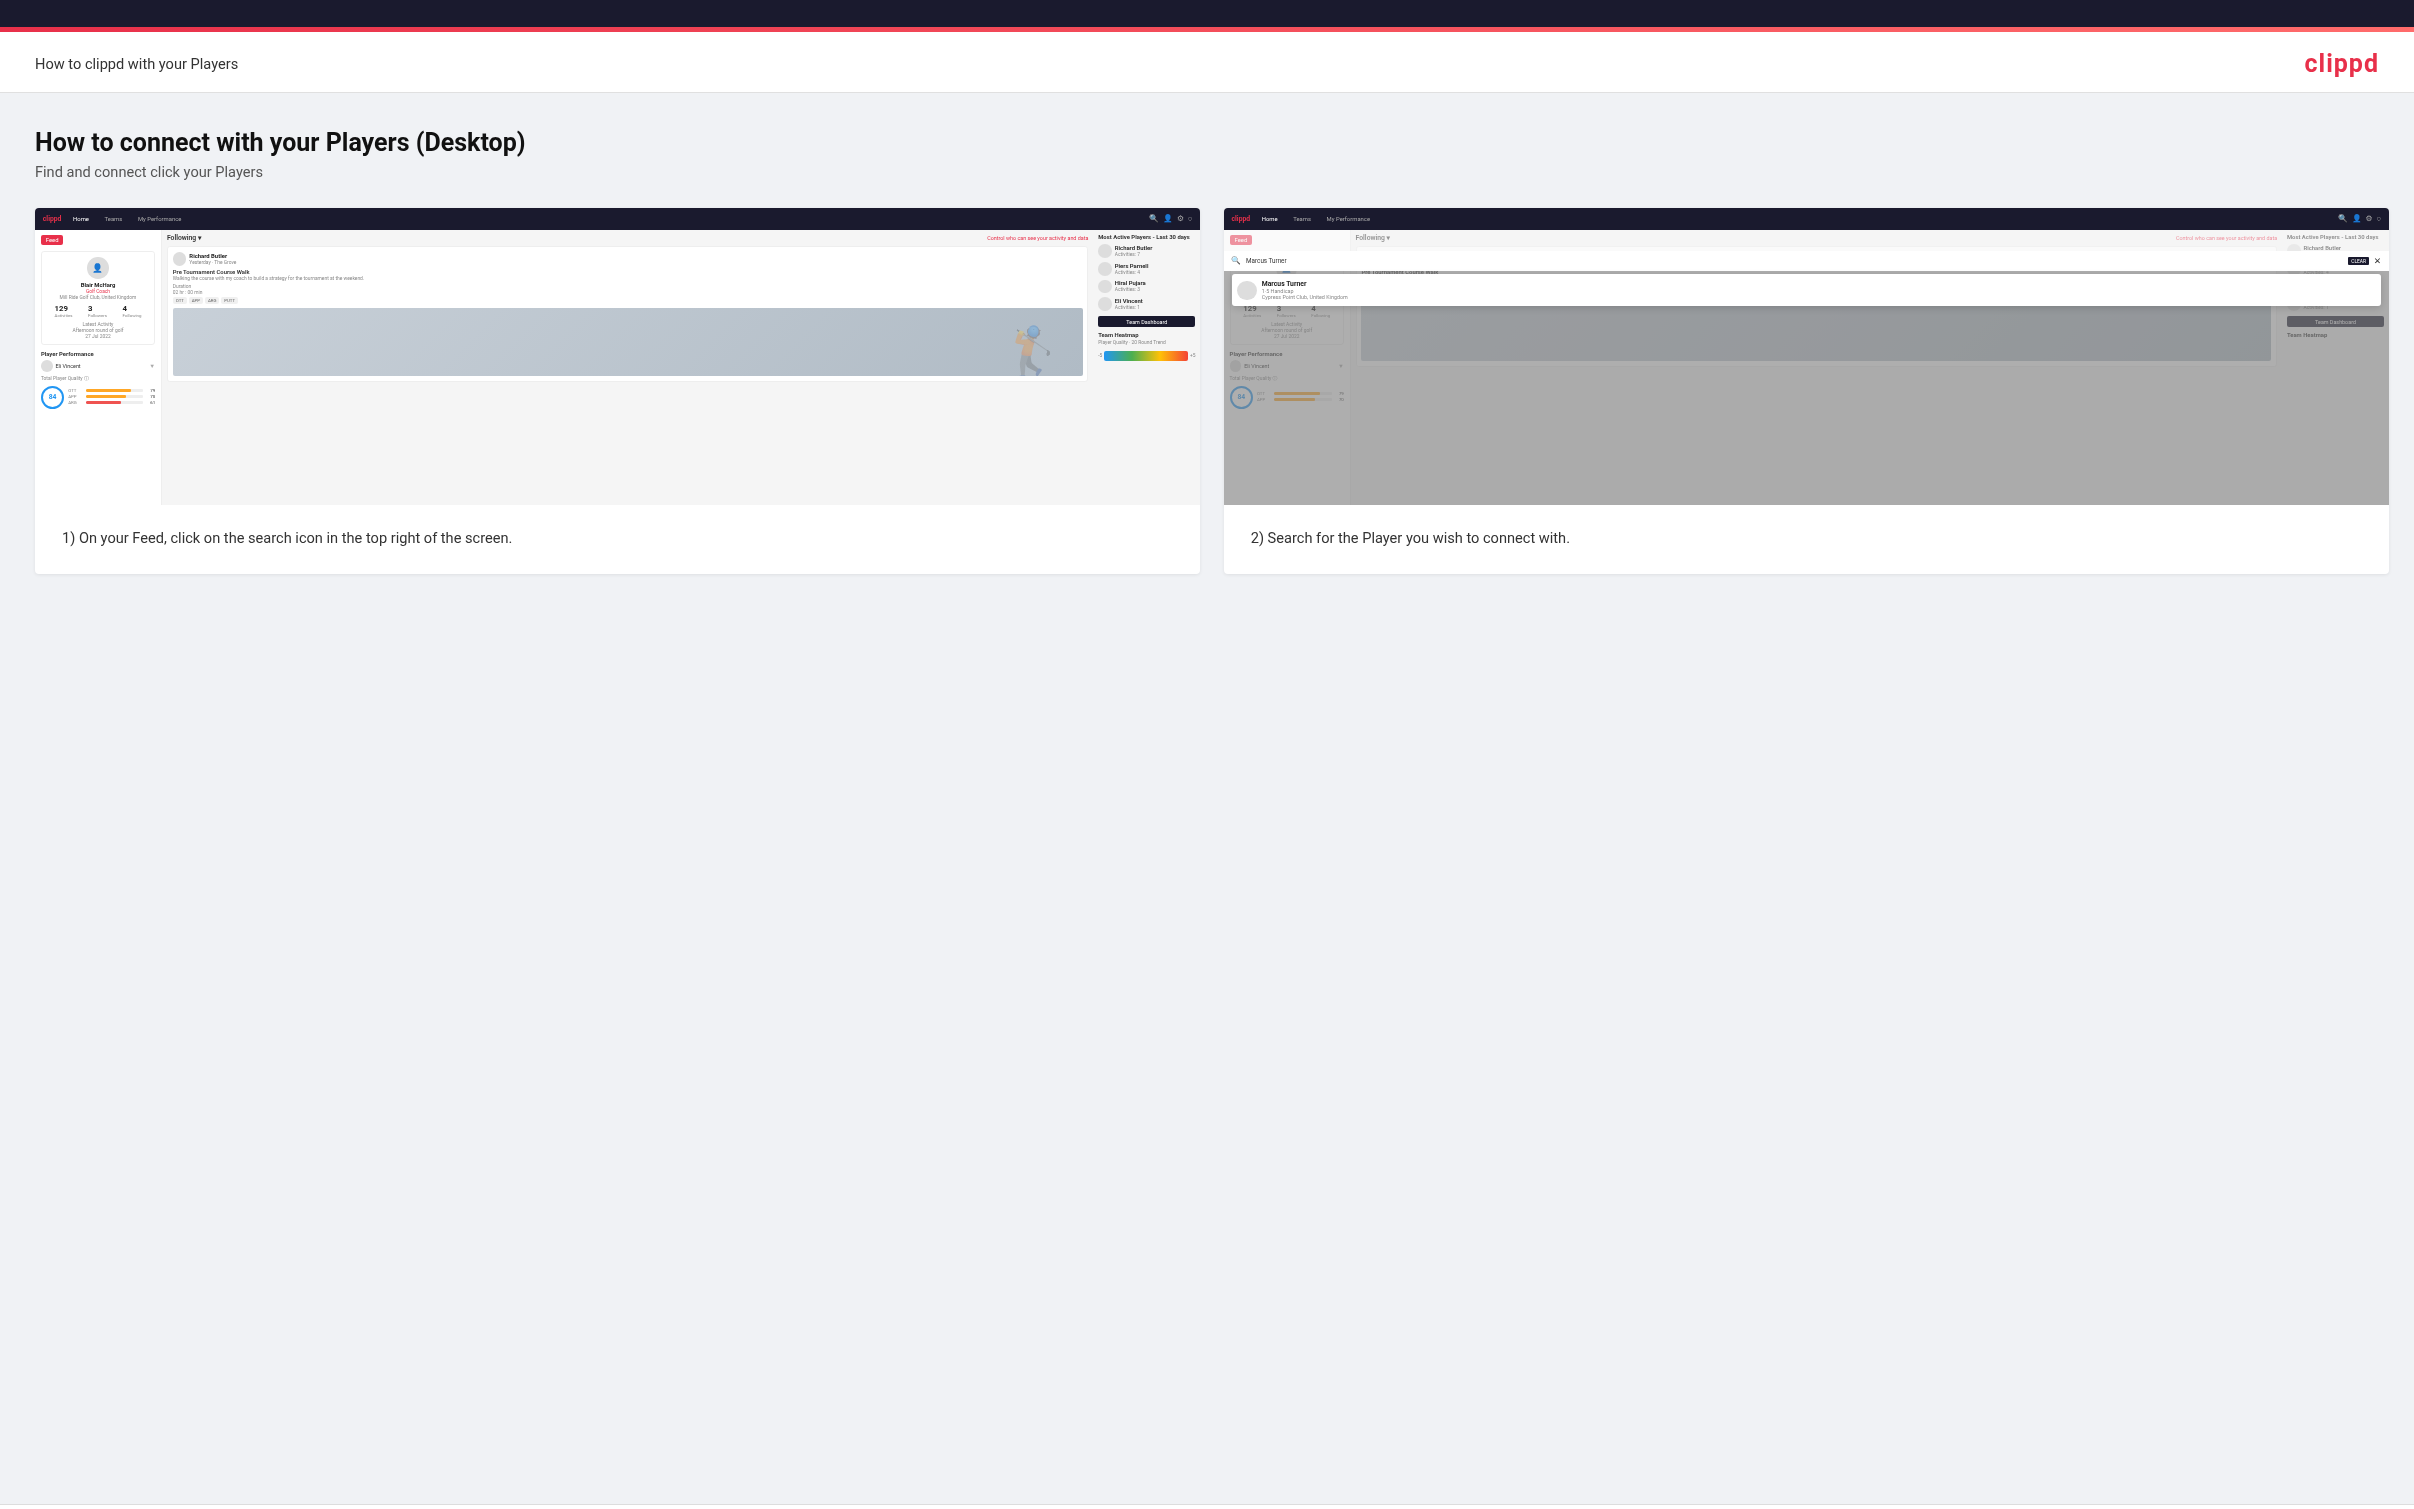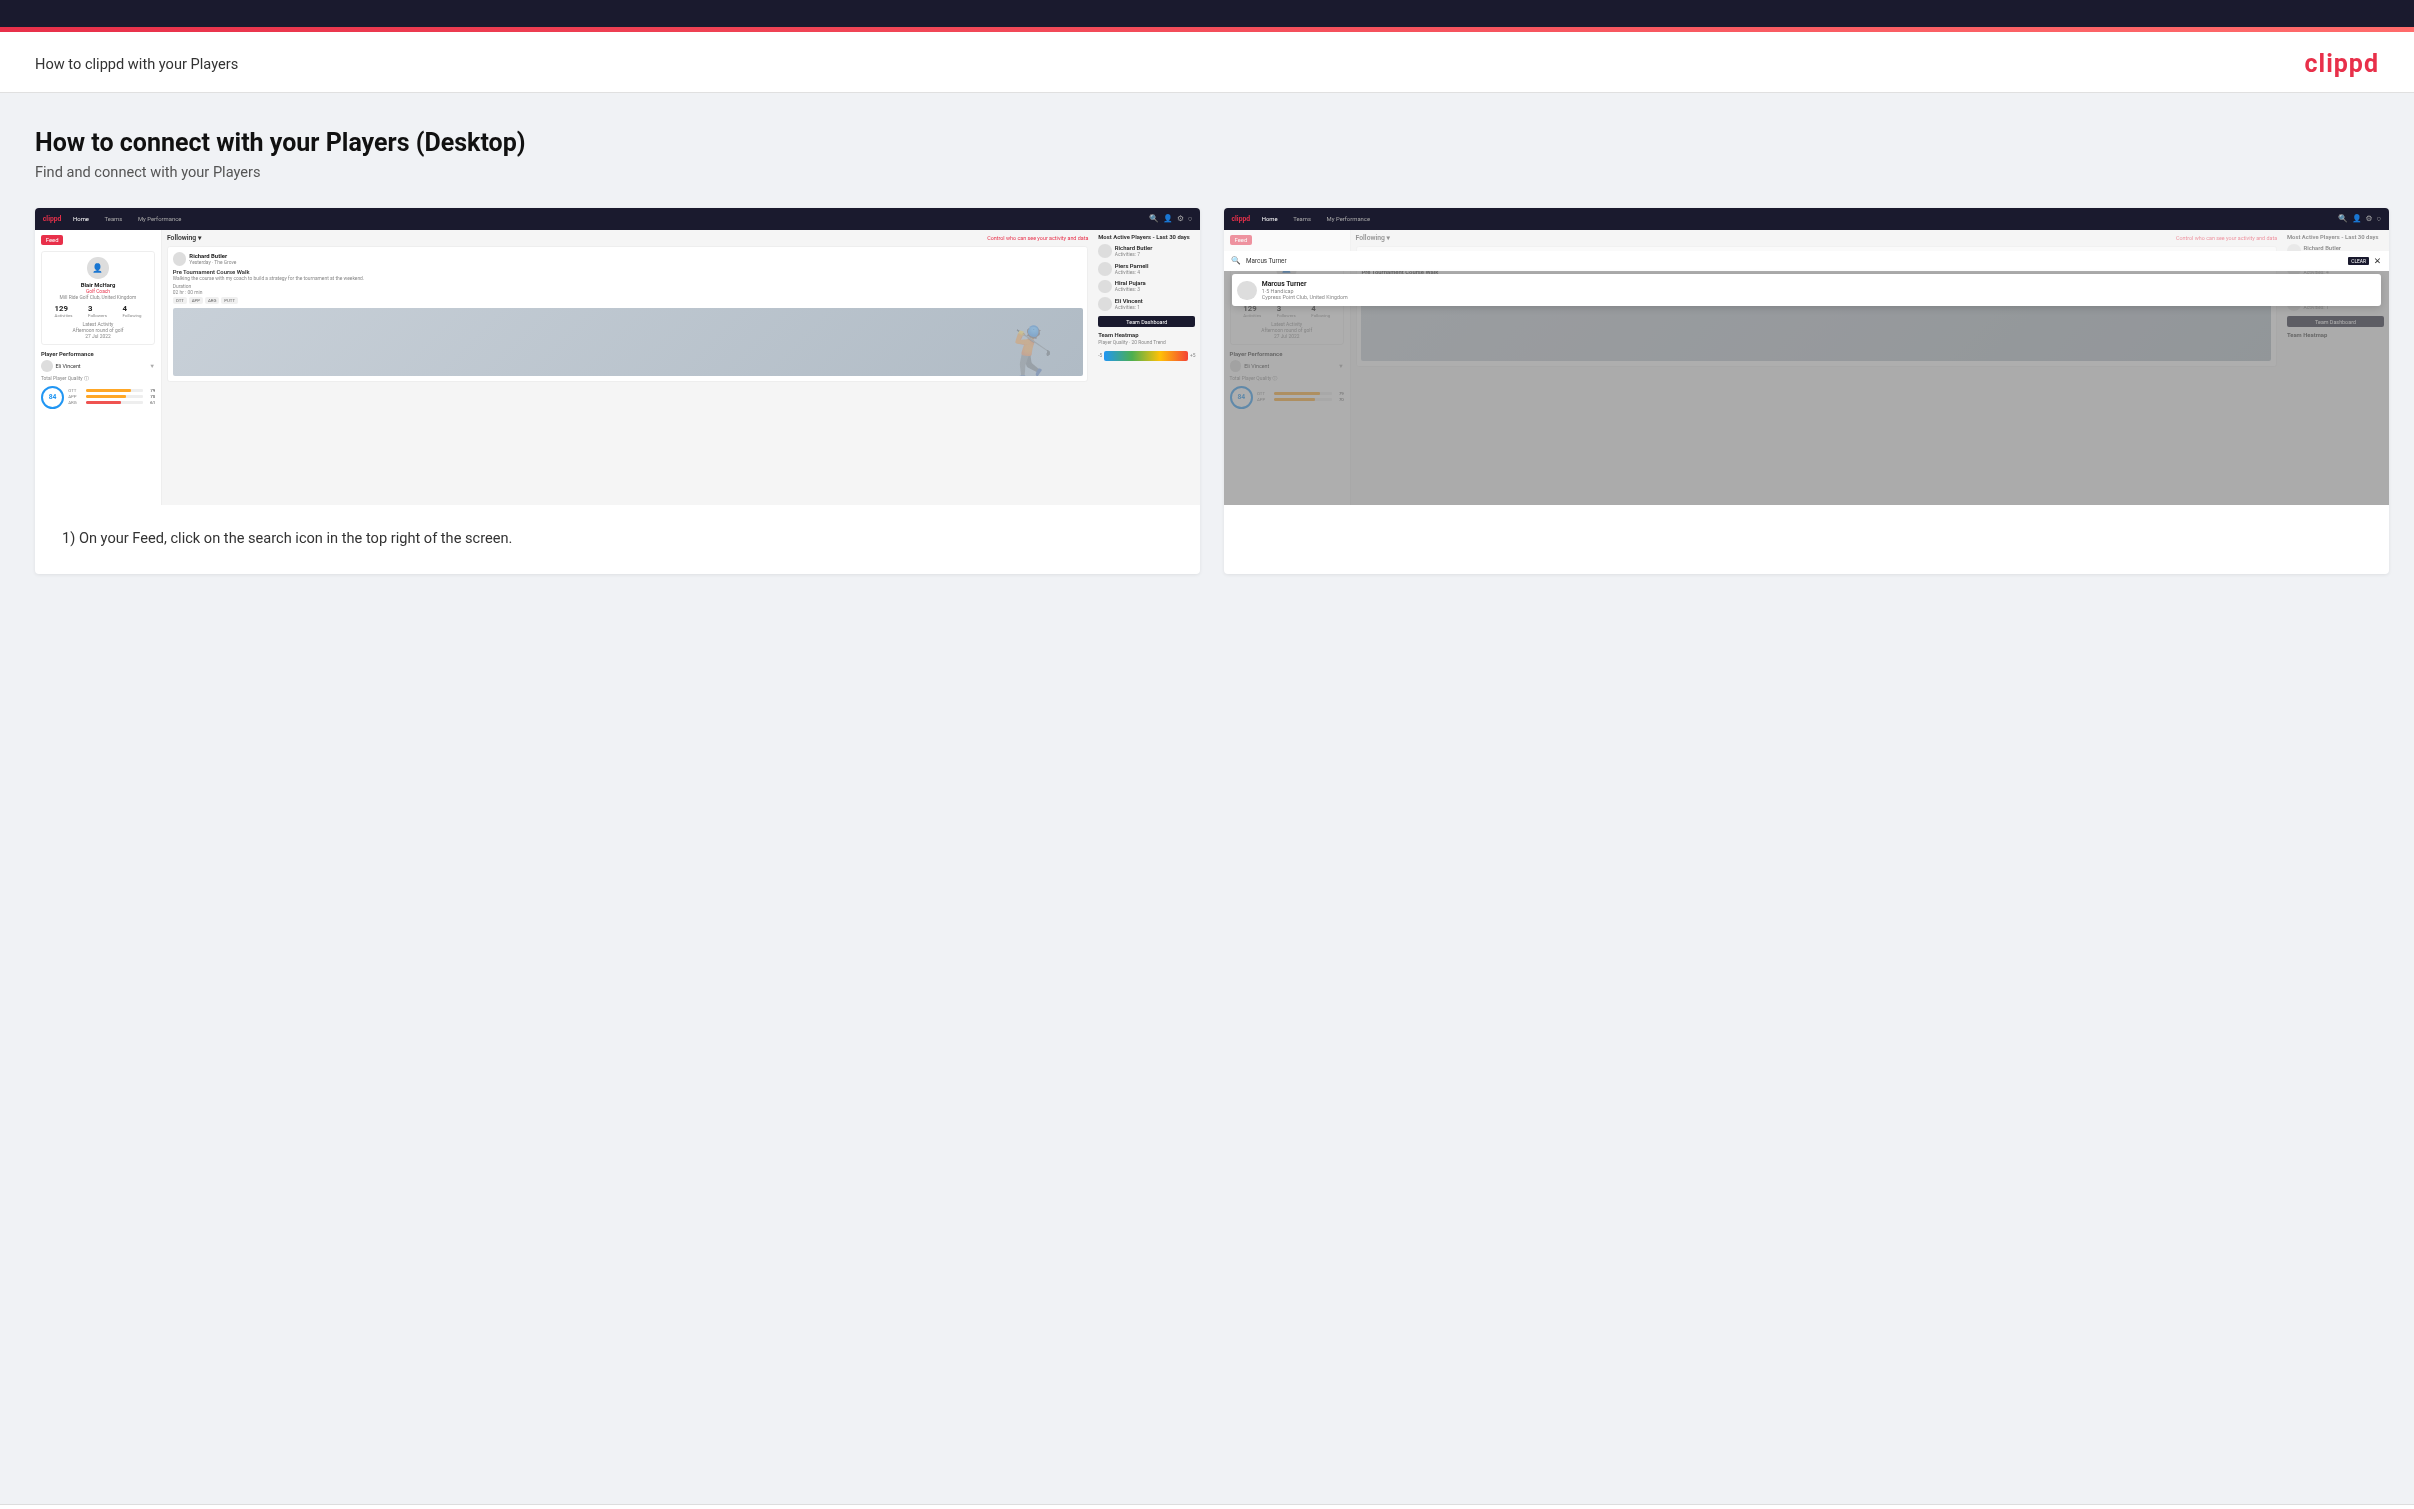--- a/index.html
+++ b/index.html
@@ -443,21 +443,21 @@
 
 <div class="page-header">
   <span class="page-title">How to clippd with your Players</span>
   <span class="logo">clippd</span>
 </div>
 
 <div class="main-content">
 
   <div class="section-header">
     <h1>How to connect with your Players (Desktop)</h1>
-    <p>Find and connect with your Players</p>
+    <p>Find and connect click your Players</p>
   </div>
 
   <div class="cards-row">
 
     <div class="card">
       <div class="card-screenshot">
 
         <div class="mock-app">
 
           <div class="mock-navbar">
@@ -749,20 +749,23 @@
                 <div>
                   <div class="mock-result-name">Marcus Turner</div>
                   <div class="mock-result-sub">1·5 Handicap</div>
                   <div class="mock-result-sub">Cypress Point Club, United Kingdom</div>
                 </div>
               </div>
             </div>
           </div>
         </div>
       </div>
+      <div class="card-description">
+        <p>2) Search for the Player you wish to connect with.</p>
+      </div>
     </div>
 
   </div>
 </div>
 
 <div class="footer">
   
 </div>
 
 

